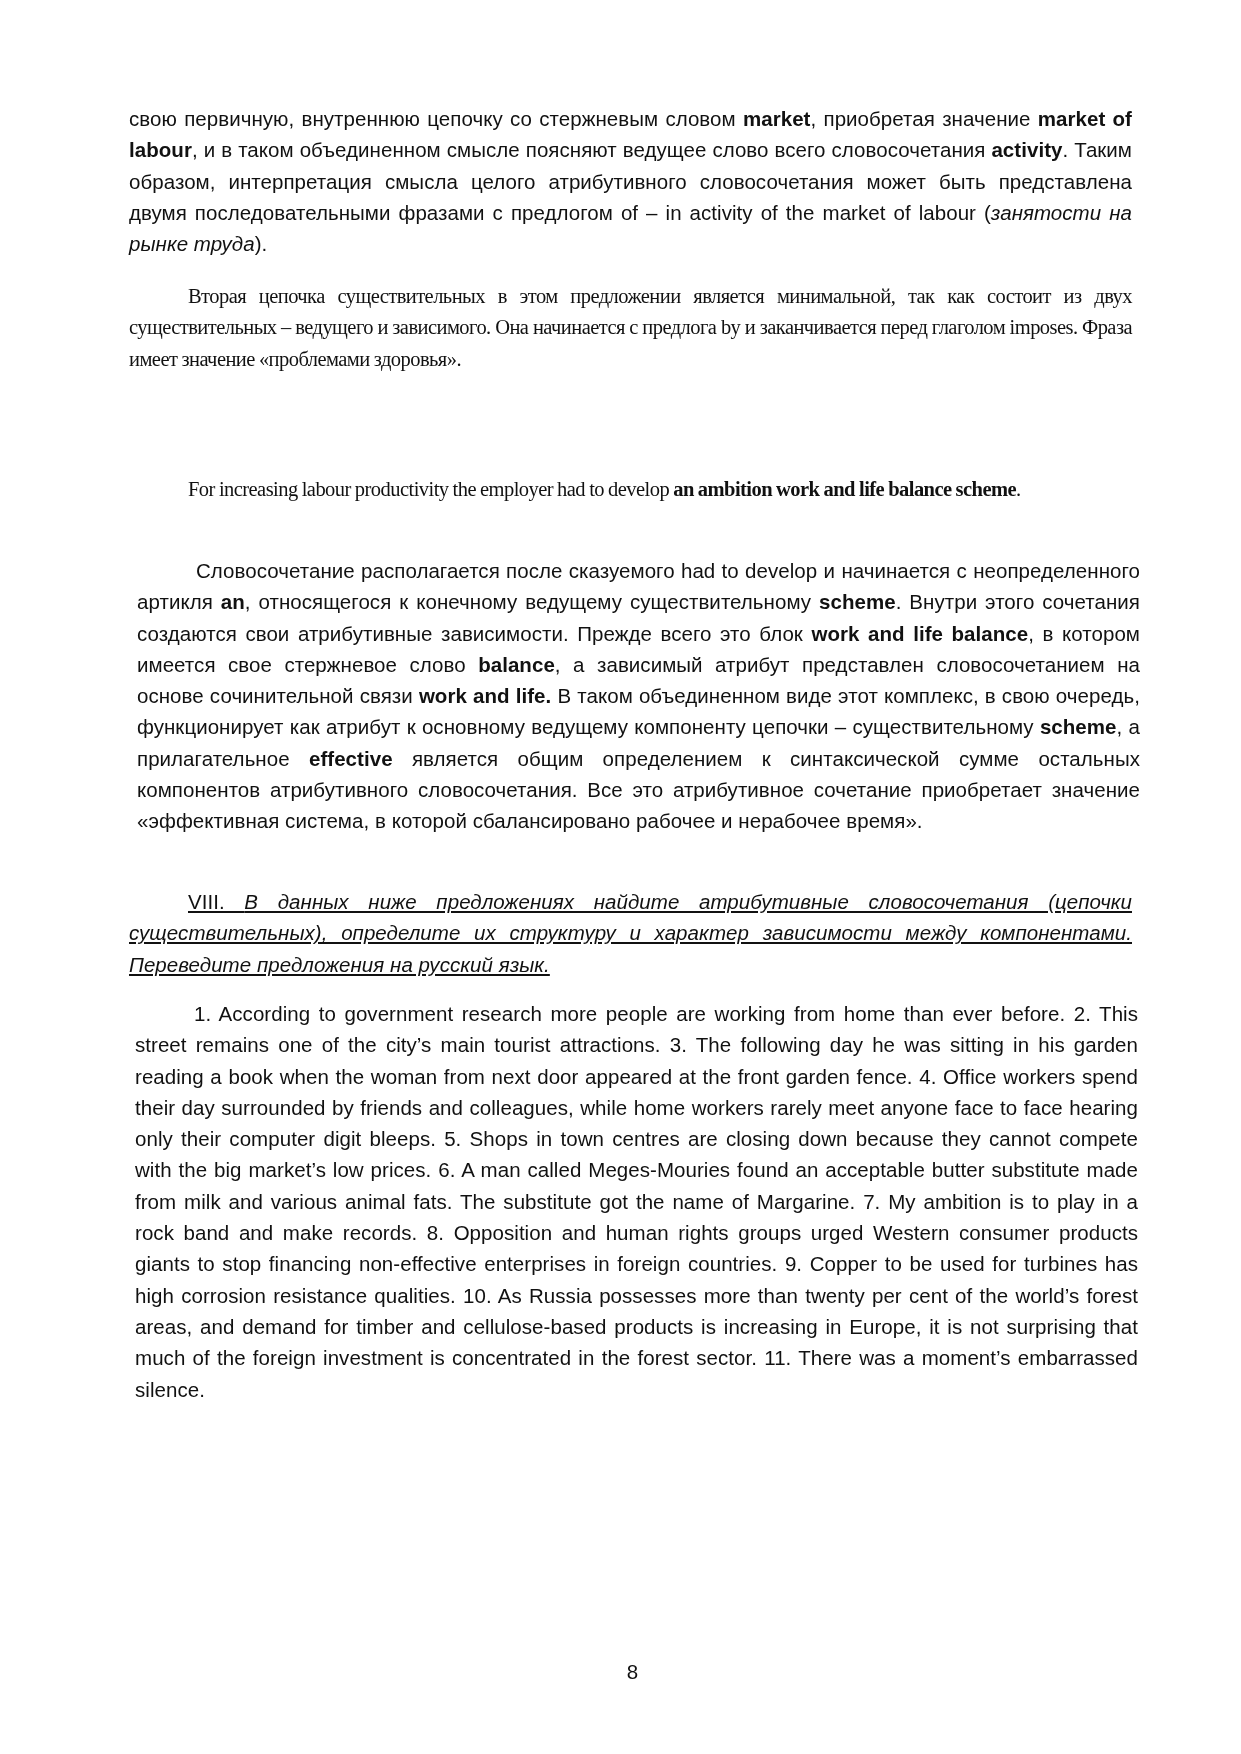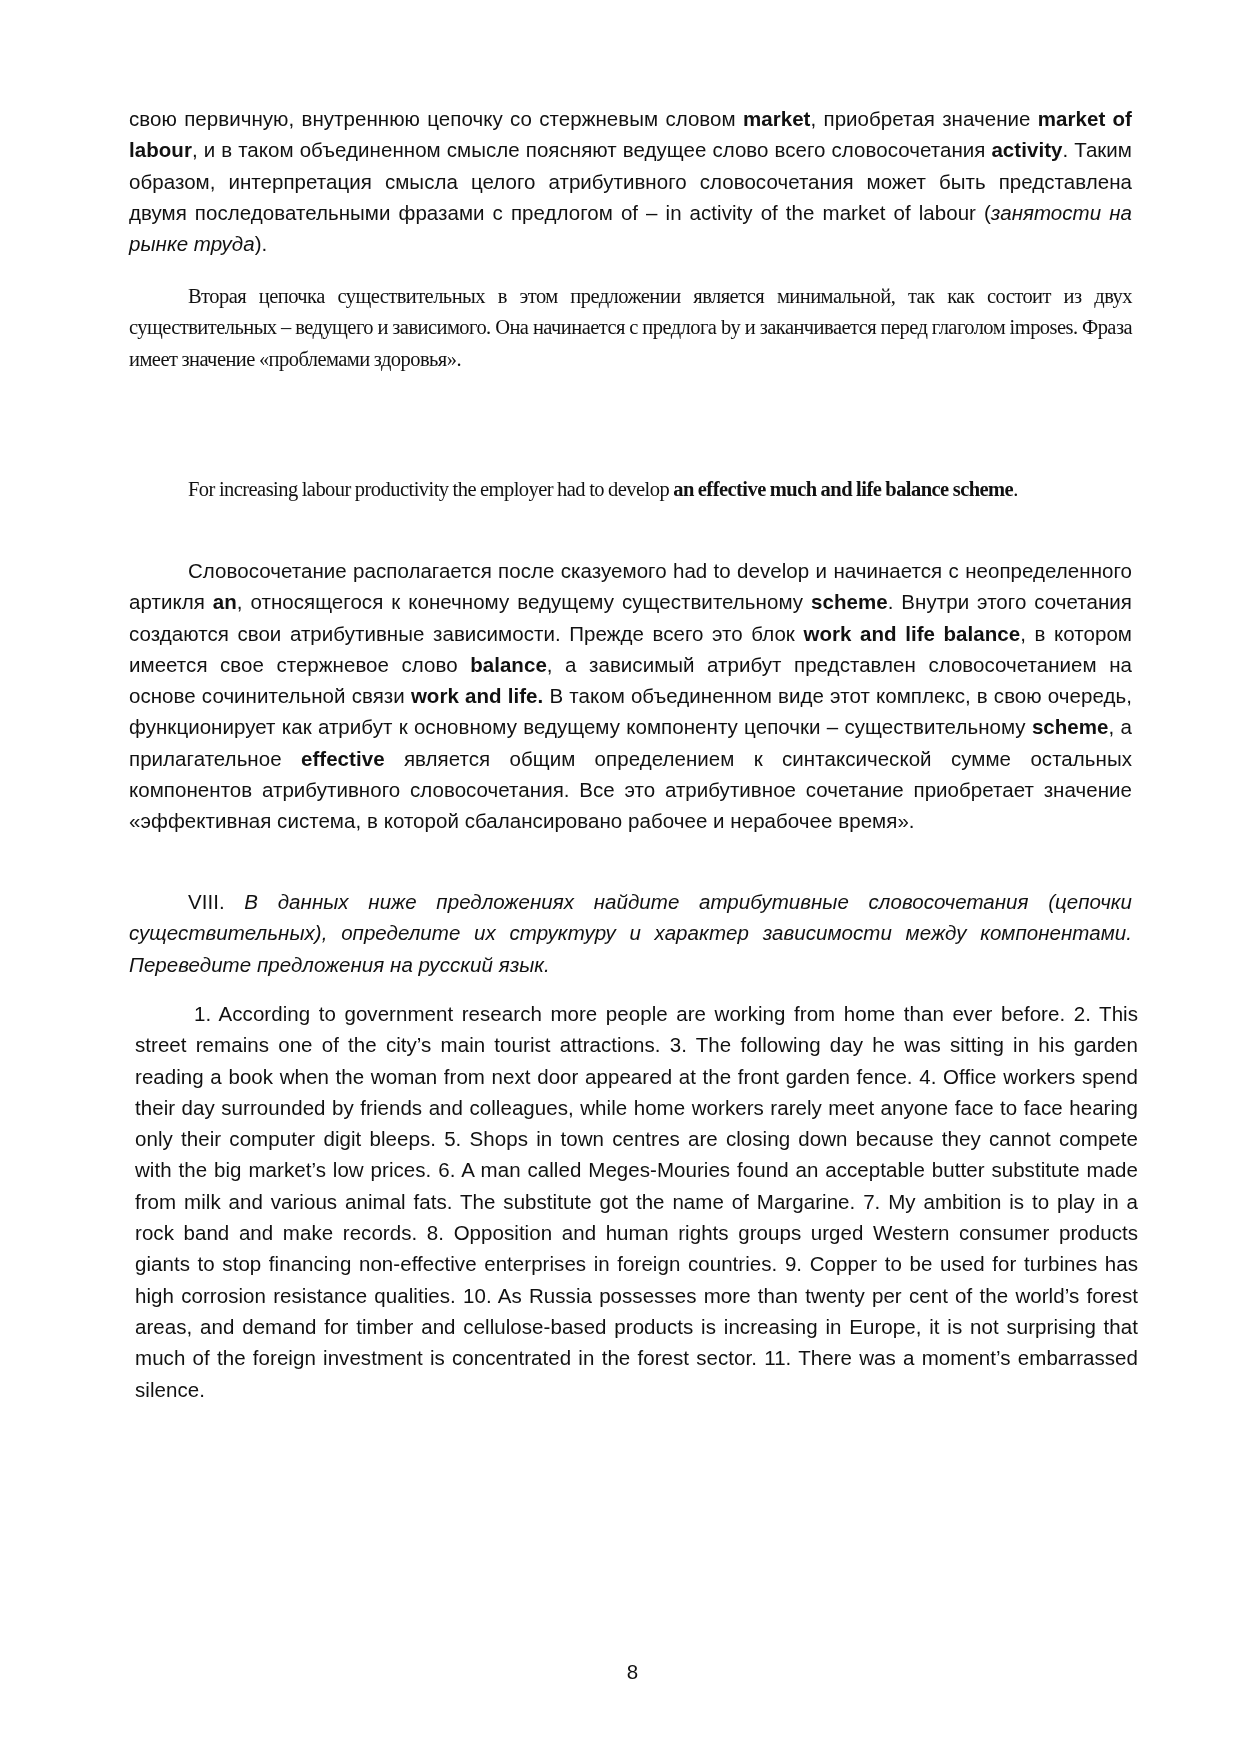--- a/index.html
+++ b/index.html
@@ -47,28 +47,28 @@
   <div class="text-block" style="top:103px;">
     <p class="p"><span>свою первичную, внутреннюю цепочку со стержневым словом </span><span class="b">market</span><span>, приобретая значение </span><span class="b">market of labour</span><span>, и в таком объединенном смысле поясняют ведущее слово всего словосочетания </span><span class="b">activity</span><span>. Таким образом, интерпретация смысла целого атрибутивного словосочетания может быть представлена двумя последовательными фразами с предлогом of – in activity of the market of labour (</span><span class="i">занятости на рынке труда</span><span>).</span></p>
   </div>
 
   <div class="text-block condensed" style="top:281px;">
     <p class="p indent"><span>Вторая цепочка существительных в этом предложении является минимальной, так как состоит из двух существительных – ведущего и зависимого. Она начинается с предлога by и заканчивается перед глаголом imposes. Фраза имеет значение «проблемами здоровья».</span></p>
   </div>
 
 
   <div class="text-block condensed" style="top:474px;">
-    <p class="p indent"><span>For increasing labour productivity the employer had to develop </span><span class="b">an effective much and life balance scheme</span><span>.</span></p>
+    <p class="p indent"><span>For increasing labour productivity the employer had to develop </span><span class="b">an ambition work and life balance scheme</span><span>.</span></p>
   </div>
 
-  <div class="text-block" style="top:555px;">
+  <div class="text-block" style="top:555px;margin-left:8px;">
     <p class="p indent"><span>Словосочетание располагается после сказуемого had to develop и начинается с неопределенного артикля </span><span class="b">an</span><span>, относящегося к конечному ведущему существительному </span><span class="b">scheme</span><span>. Внутри этого сочетания создаются свои атрибутивные зависимости. Прежде всего это блок </span><span class="b">work and life balance</span><span>, в котором имеется свое стержневое слово </span><span class="b">balance</span><span>, а зависимый атрибут представлен словосочетанием на основе сочинительной связи </span><span class="b">work and life.</span><span> В таком объединенном виде этот комплекс, в свою очередь, функционирует как атрибут к основному ведущему компоненту цепочки – существительному </span><span class="b">scheme</span><span>, а прилагательное </span><span class="b">effective</span><span> является общим определением к синтаксической сумме остальных компонентов атрибутивного словосочетания. Все это атрибутивное сочетание приобретает значение «эффективная система, в которой сбалансировано рабочее и нерабочее время».</span></p>
   </div>
 
-  <div class="text-block" style="top:886px;">
+  <div class="text-block" style="top:886px;text-decoration:underline;">
     <p class="p indent"><span>VIII. </span><span class="i">В данных ниже предложениях найдите атрибутивные словосочетания (цепочки существительных), определите их структуру и характер зависимости между компонентами. Переведите предложения на русский язык.</span></p>
   </div>
 
   <div class="text-block" style="top:998px;margin-left:6px;">
     <p class="p indent"><span>1. According to government research more people are working from home than ever before. 2. This street remains one of the city’s main tourist attractions. 3. The following day he was sitting in his garden reading a book when the woman from next door appeared at the front garden fence. 4. Office workers spend their day surrounded by friends and colleagues, while home workers rarely meet anyone face to face hearing only their computer digit bleeps. 5. Shops in town centres are closing down because they cannot compete with the big market’s low prices. 6. A man called Meges-Mouries found an acceptable butter substitute made from milk and various animal fats. The substitute got the name of Margarine. 7. My ambition is to play in a rock band and make records. 8. Opposition and human rights groups urged Western consumer products giants to stop financing non-effective enterprises in foreign countries. 9. Copper to be used for turbines has high corrosion resistance qualities. 10. As Russia possesses more than twenty per cent of the world’s forest areas, and demand for timber and cellulose-based products is increasing in Europe, it is not surprising that much of the foreign investment is concentrated in the forest sector. 11. There was a moment’s embarrassed silence.</span></p>
   </div>
 
   <div class="page-number">8</div>
 </div>
 

